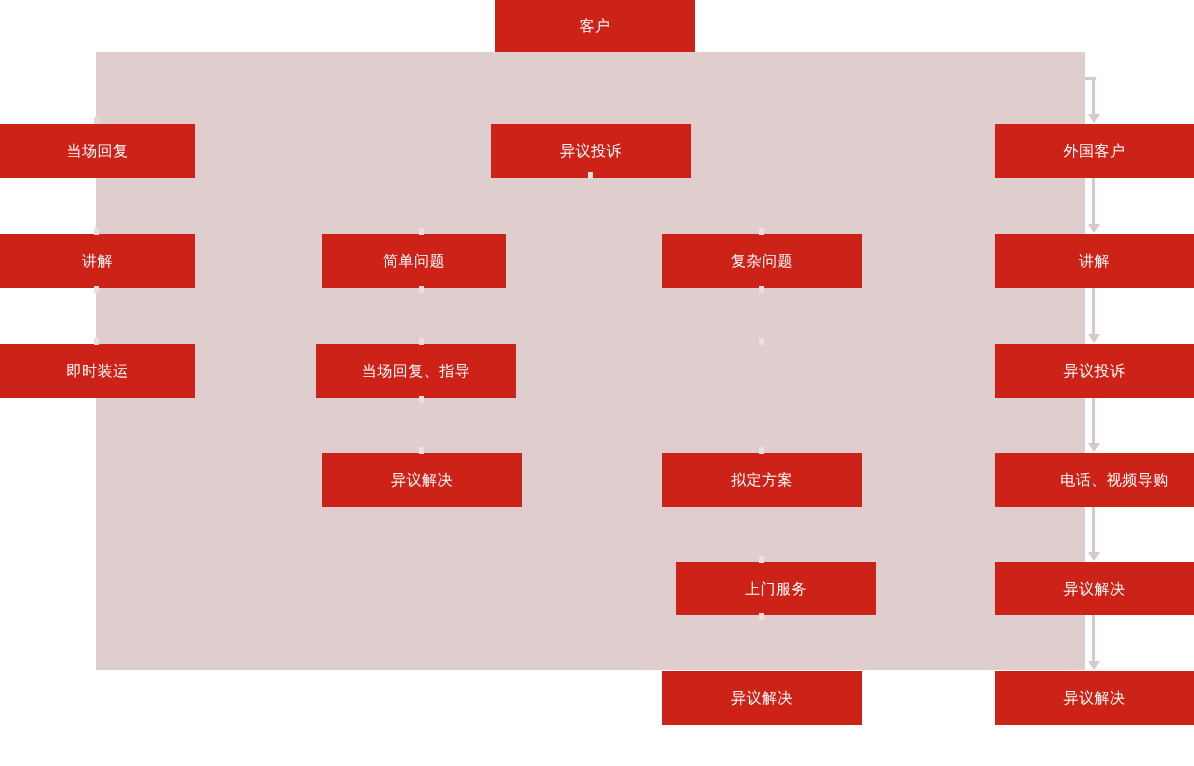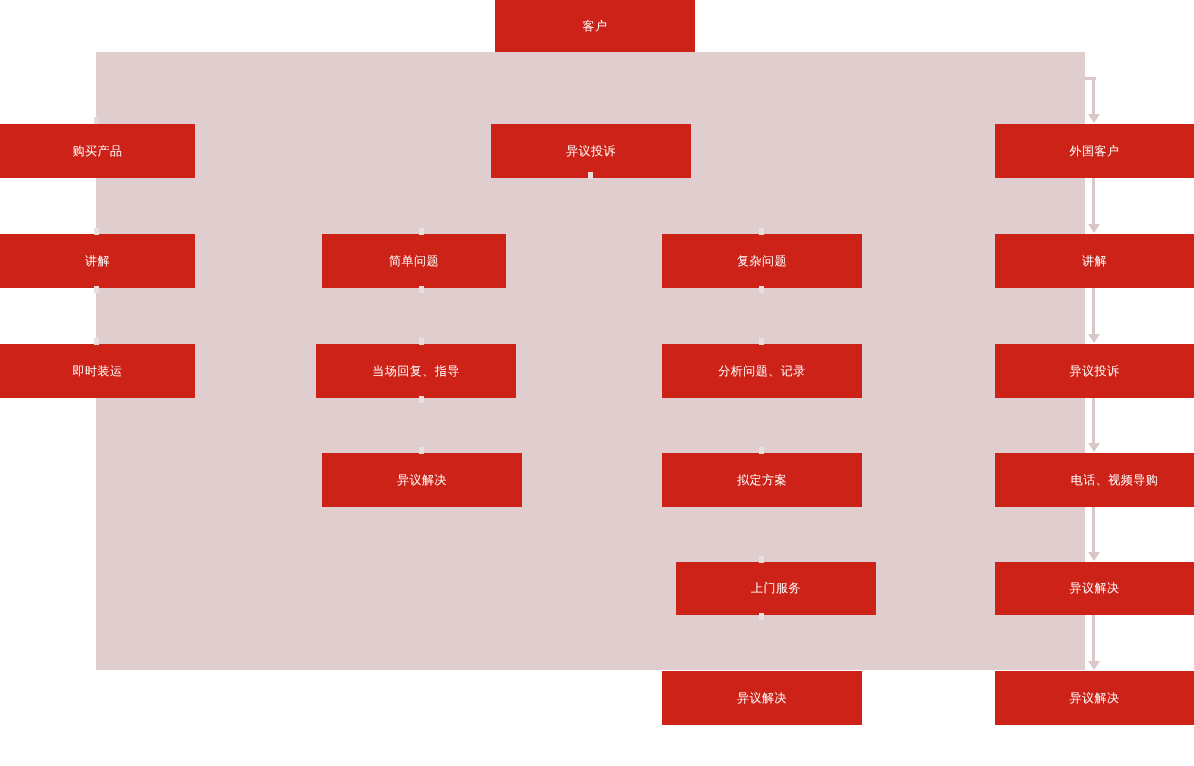--- a/index.html
+++ b/index.html
@@ -30,21 +30,21 @@
   }
 
   .node {
     position: absolute;
     background: #cc2218;
     color: #ffffff;
     display: flex;
     align-items: center;
     justify-content: center;
     text-align: center;
-    font-size: 12px;
+    font-size: 15px;
     line-height: 1.2;
     letter-spacing: 0.5px;
     box-sizing: border-box;
     padding: 0 6px;
     white-space: nowrap;
   }
 
   .conn {
     position: absolute;
     background: #d8c8c8;
@@ -73,21 +73,21 @@
 </style>
 </head>
 <body>
 
 <div id="canvas">
 
   <div class="band" style="left:96px; top:52px; width:989px; height:618px;"></div>
 
   <div class="node" style="left:495px; top:0px; width:200px; height:52px;">客户</div>
 
-  <div class="node" style="left:0px; top:124px; width:195px; height:54px;">购买产品</div>
+  <div class="node" style="left:0px; top:124px; width:195px; height:54px;">当场回复</div>
   <div class="stub" style="left:94px; top:117px;"></div>
 
   <div class="node" style="left:0px; top:234px; width:195px; height:54px;">讲解</div>
   <div class="stub stub-light" style="left:94px; top:228px;"></div>
   <div class="stub stub-light" style="left:94px; top:286px;"></div>
 
   <div class="node" style="left:0px; top:344px; width:195px; height:54px;">即时装运</div>
   <div class="stub stub-light" style="left:94px; top:338px;"></div>
 
   <div class="node" style="left:322px; top:234px; width:184px; height:54px;">简单问题</div>
@@ -101,21 +101,20 @@
   <div class="node" style="left:322px; top:453px; width:200px; height:54px;">异议解决</div>
   <div class="stub stub-light" style="left:419px; top:447px;"></div>
 
   <div class="node" style="left:491px; top:124px; width:200px; height:54px;">异议投诉</div>
   <div class="stub stub-light" style="left:588px; top:172px;"></div>
 
   <div class="node" style="left:662px; top:234px; width:200px; height:54px;text-align:center;">复杂问题</div>
   <div class="stub stub-light" style="left:759px; top:228px;"></div>
   <div class="stub stub-light" style="left:759px; top:286px;"></div>
 
-  <div class="node" style="left:662px; top:344px; width:200px; height:54px;">分析问题、记录</div>
   <div class="stub stub-light" style="left:759px; top:338px;"></div>
 
   <div class="node" style="left:662px; top:453px; width:200px; height:54px;">拟定方案</div>
   <div class="stub stub-light" style="left:759px; top:447px;"></div>
 
   <div class="node" style="left:662px; top:562px; width:200px; height:53px;margin-left:14px;">上门服务</div>
   <div class="stub stub-light" style="left:759px; top:556px;"></div>
   <div class="stub stub-light" style="left:759px; top:613px;"></div>
 
   <div class="node" style="left:662px; top:671px; width:200px; height:54px;">异议解决</div>

